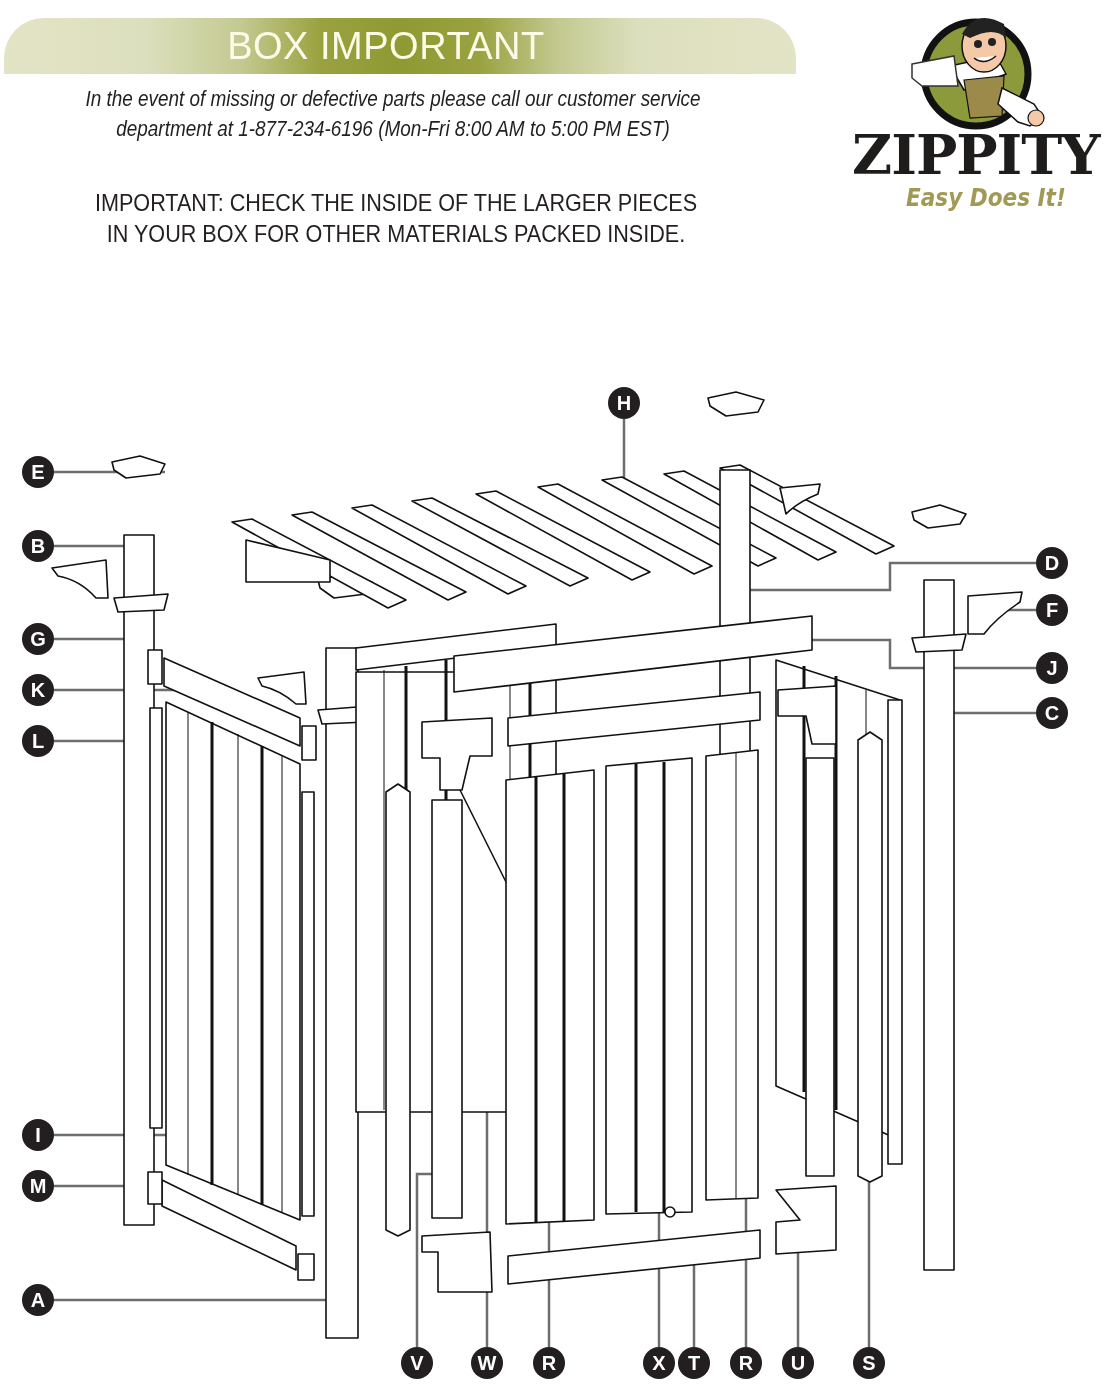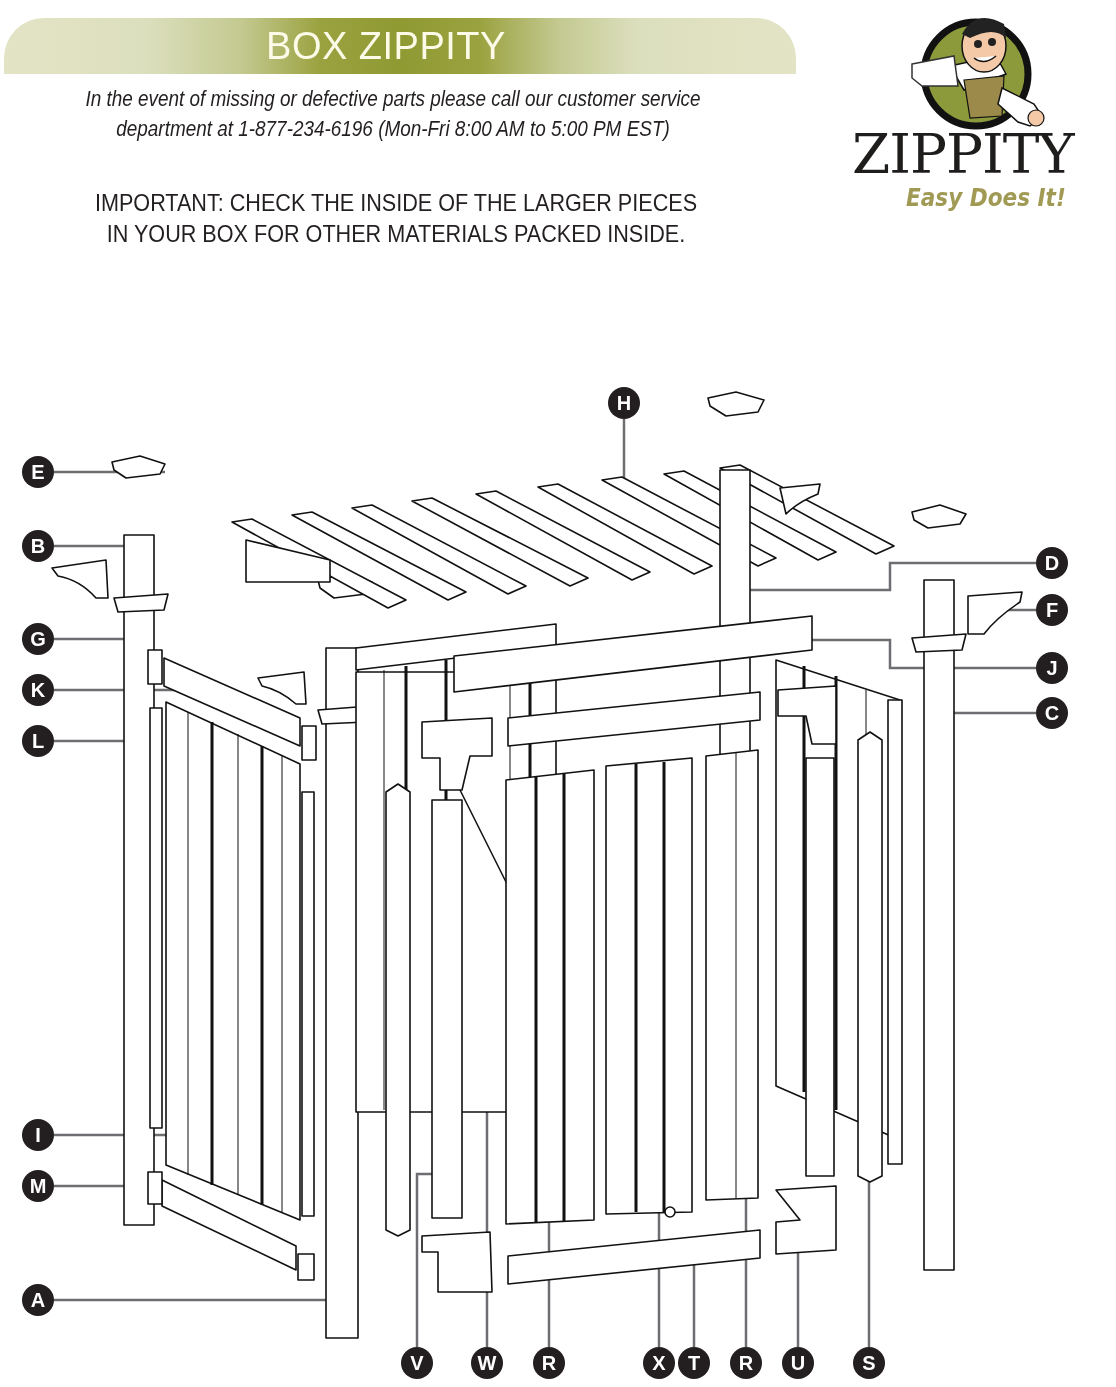--- a/index.html
+++ b/index.html
@@ -7,35 +7,35 @@
 
   .banner { position: absolute; left: 4px; top: 18px; width: 792px; height: 56px; border-radius: 40px 40px 0 0 / 40px 40px 0 0;
     background: linear-gradient(90deg, #e3e4c6 0%, #dcdfbd 18%, #c3c990 30%, #9aa23f 40%, #8f9a33 50%, #9aa23f 60%, #c3c990 70%, #dcdfbd 80%, #e3e4c6 100%);
     display: flex; align-items: center; justify-content: center; }
   .banner-title { color: #fbfbe8; font-size: 38px; letter-spacing: 0.5px; font-weight: normal; margin-left: -28px; }
 
   .notice { position: absolute; left: 0; top: 84px; width: 786px; text-align: center; font-style: italic; font-size: 22px; line-height: 30px; transform: scaleX(0.86); transform-origin: center top; }
   .important { position: absolute; left: 0; top: 187px; width: 792px; text-align: center; font-size: 24px; line-height: 31px; transform: scaleX(0.9); transform-origin: center top; }
 
   .logo { position: absolute; left: 846px; top: 4px; width: 270px; height: 212px; }
-  .logo-word { position: absolute; left: 6px; top: 118px; font-family: "DejaVu Serif", serif; font-weight: normal; font-size: 55px; letter-spacing: -1px; color: #1f1c1c; transform: scaleX(1.0); }
+  .logo-word { position: absolute; left: 6px; top: 118px; font-family: "DejaVu Serif", serif; font-weight: bold; font-size: 55px; letter-spacing: -1px; color: #1f1c1c; transform: scaleX(1.0); }
   .logo-tag { position: absolute; left: 60px; top: 180px; font-family: "DejaVu Sans", sans-serif; font-style: italic; font-weight: bold; font-size: 24px; color: #a19a55; transform: scaleX(0.9); transform-origin: left top; }
 
   .diagram { position: absolute; left: 0; top: 0; width: 1116px; height: 1387px; }
   .callout { position: absolute; width: 32px; height: 32px; border-radius: 50%; background: #231f20; color: #ffffff; font-weight: bold; font-size: 20px; display: flex; align-items: center; justify-content: center; }
   .leader { stroke: #6d6e71; stroke-width: 2.5; fill: none; }
   .ln { stroke: #111; stroke-width: 1.6; fill: #ffffff; stroke-linejoin: round; }
   .thin { stroke: #111; stroke-width: 1; fill: none; }
   .thick { stroke: #111; stroke-width: 3; fill: none; }
 </style>
 </head>
 <body>
 
 <div class="banner">
-  <span class="banner-title">BOX ZIPPITY</span>
+  <span class="banner-title">BOX IMPORTANT</span>
 </div>
 <div class="notice">
   <div>In the event of missing or defective parts please call our customer service</div>
   <div>department at 1-877-234-6196 (Mon-Fri 8:00 AM to 5:00 PM EST)</div>
 </div>
 <div class="important">
   <div>IMPORTANT: CHECK THE INSIDE OF THE LARGER PIECES</div>
   <div>IN YOUR BOX FOR OTHER MATERIALS PACKED INSIDE.</div>
 </div>
 

